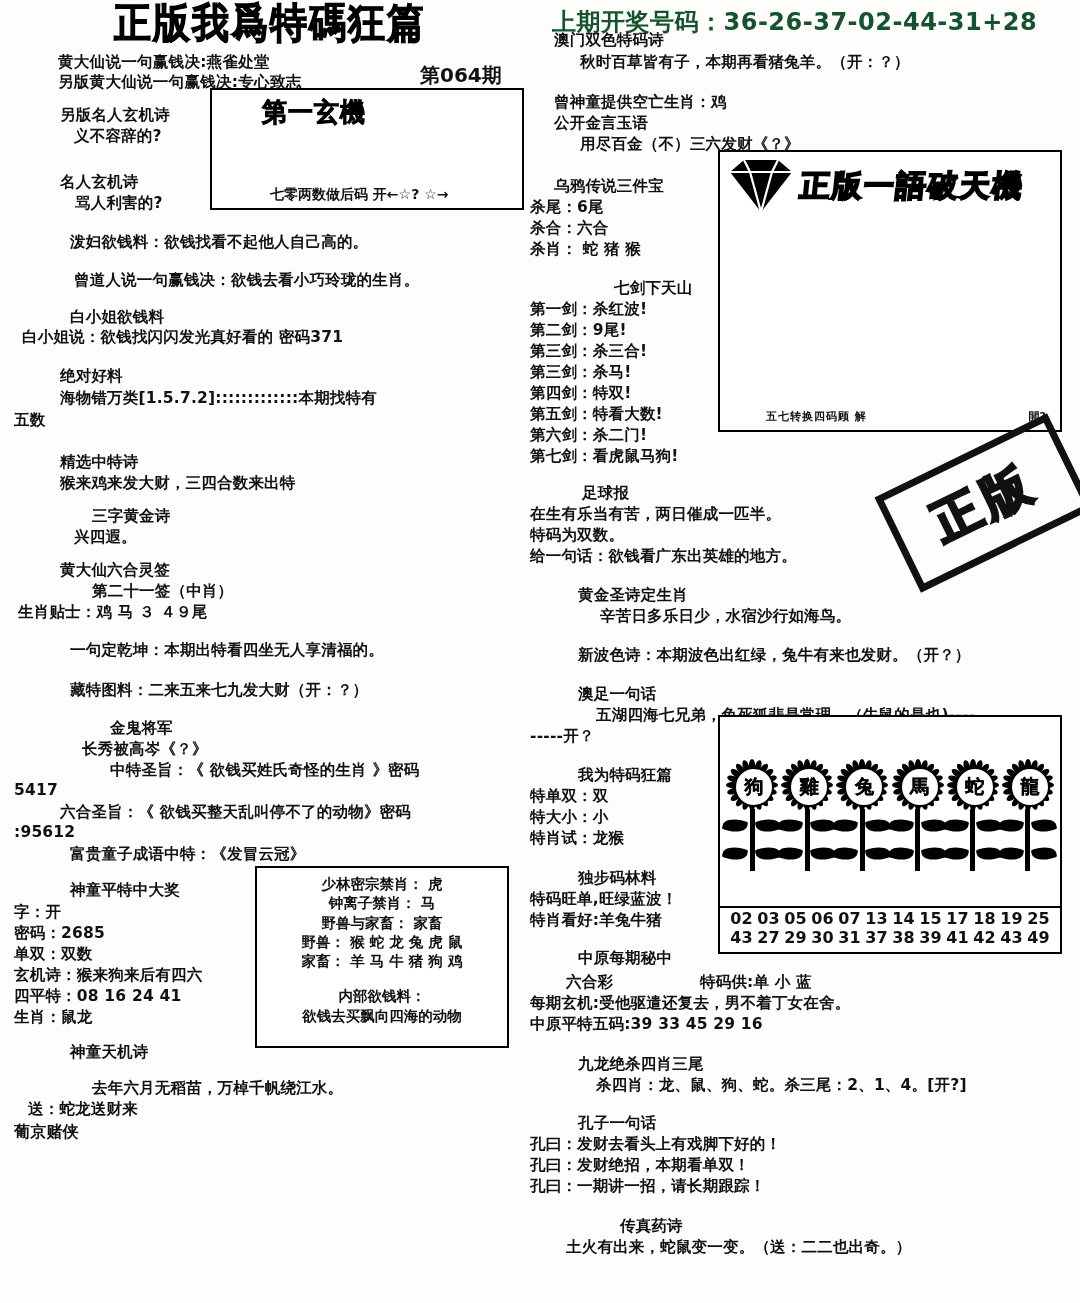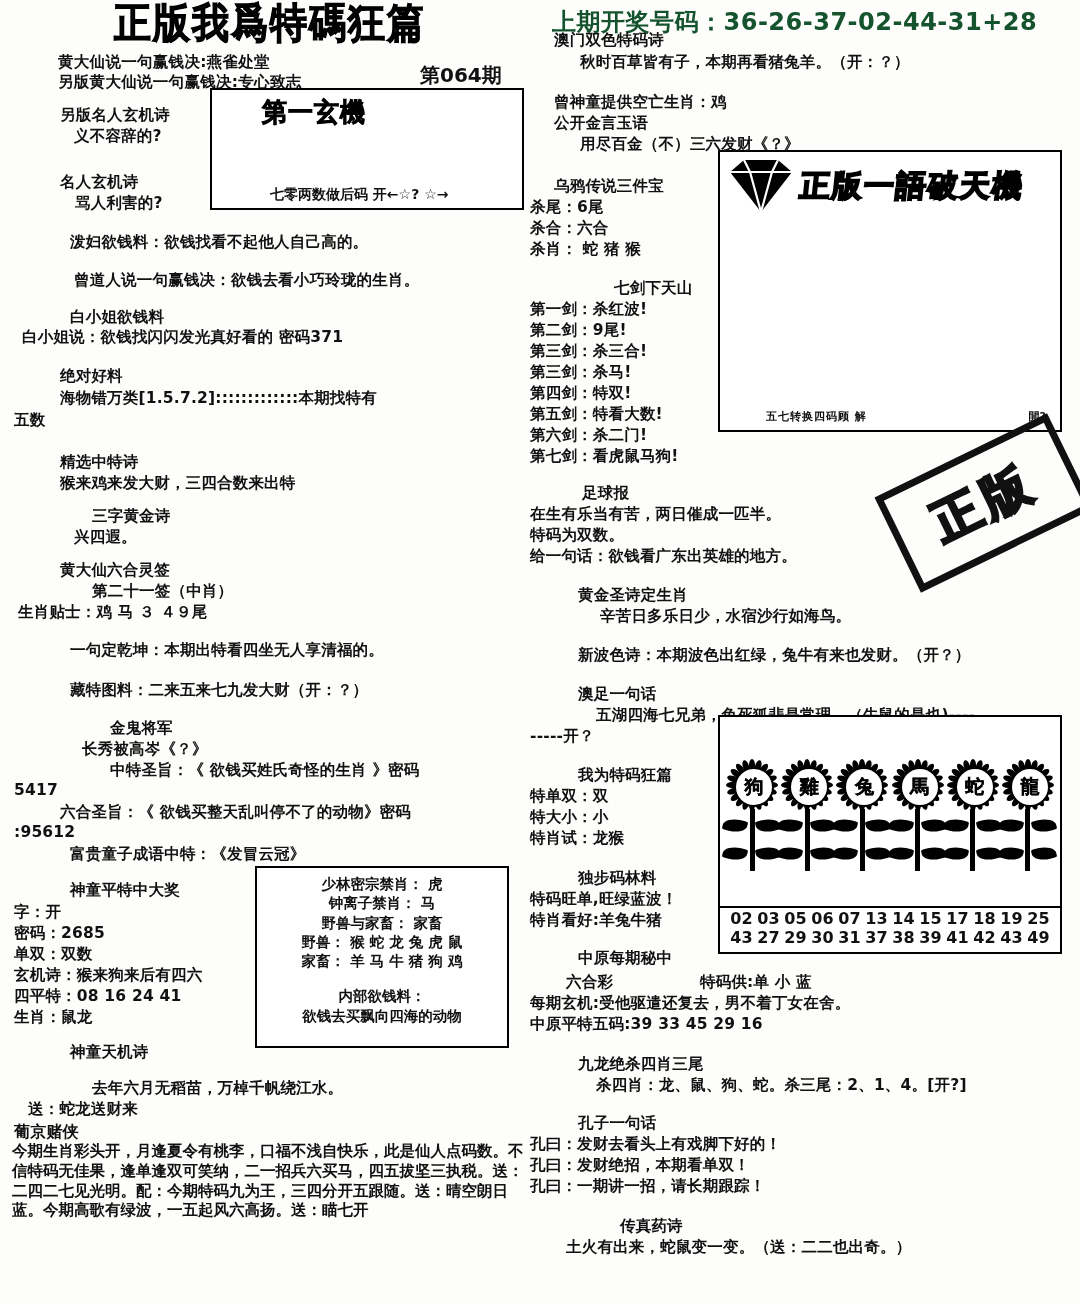--- a/index.html
+++ b/index.html
@@ -220,21 +220,20 @@
       <div>野兽与家畜： 家畜</div>
       <div>野兽： 猴 蛇 龙 兔 虎 鼠</div>
       <div>家畜： 羊 马 牛 猪 狗 鸡</div>
       <div style="height:16px"></div>
       <div>内部欲钱料：</div>
       <div>欲钱去买飘向四海的动物</div>
     </div>
   </div>
 
   <div class="ln xs" style="left:14px;top:1122px;">葡京赌侠</div>
-  <div class="wrap" style="left:12px;top:1142px;width:520px;font-size:15.5px;letter-spacing:0px;">今期生肖彩头开，月逢夏令有桃李，口福不浅自快乐，此是仙人点码数。不信特码无佳果，逢单逢双可笑纳，二一招兵六买马，四五拔坚三执税。送：二四二七见光明。配：今期特码九为王，三四分开五跟随。送：晴空朗日蓝。今期高歌有绿波，一五起风六高扬。送：瞄七开</div>
 
   <div id="right-lines">
       <div class="ln" style="left: 554px; top: 30px;">澳门双色特码诗</div>
       <div class="ln" style="left: 580px; top: 52px;">秋时百草皆有子，本期再看猪兔羊。（开：？）</div>
       <div class="ln" style="left: 554px; top: 92px;">曾神童提供空亡生肖：鸡</div>
       <div class="ln" style="left: 554px; top: 113px;">公开金言玉语</div>
       <div class="ln" style="left: 580px; top: 134px;">用尽百金（不）三六发财《？》</div>
       <div class="ln" style="left: 554px; top: 176px;">乌鸦传说三件宝</div>
       <div class="ln" style="left: 530px; top: 197px;">杀尾：6尾</div>
       <div class="ln" style="left: 530px; top: 218px;">杀合：六合</div>

